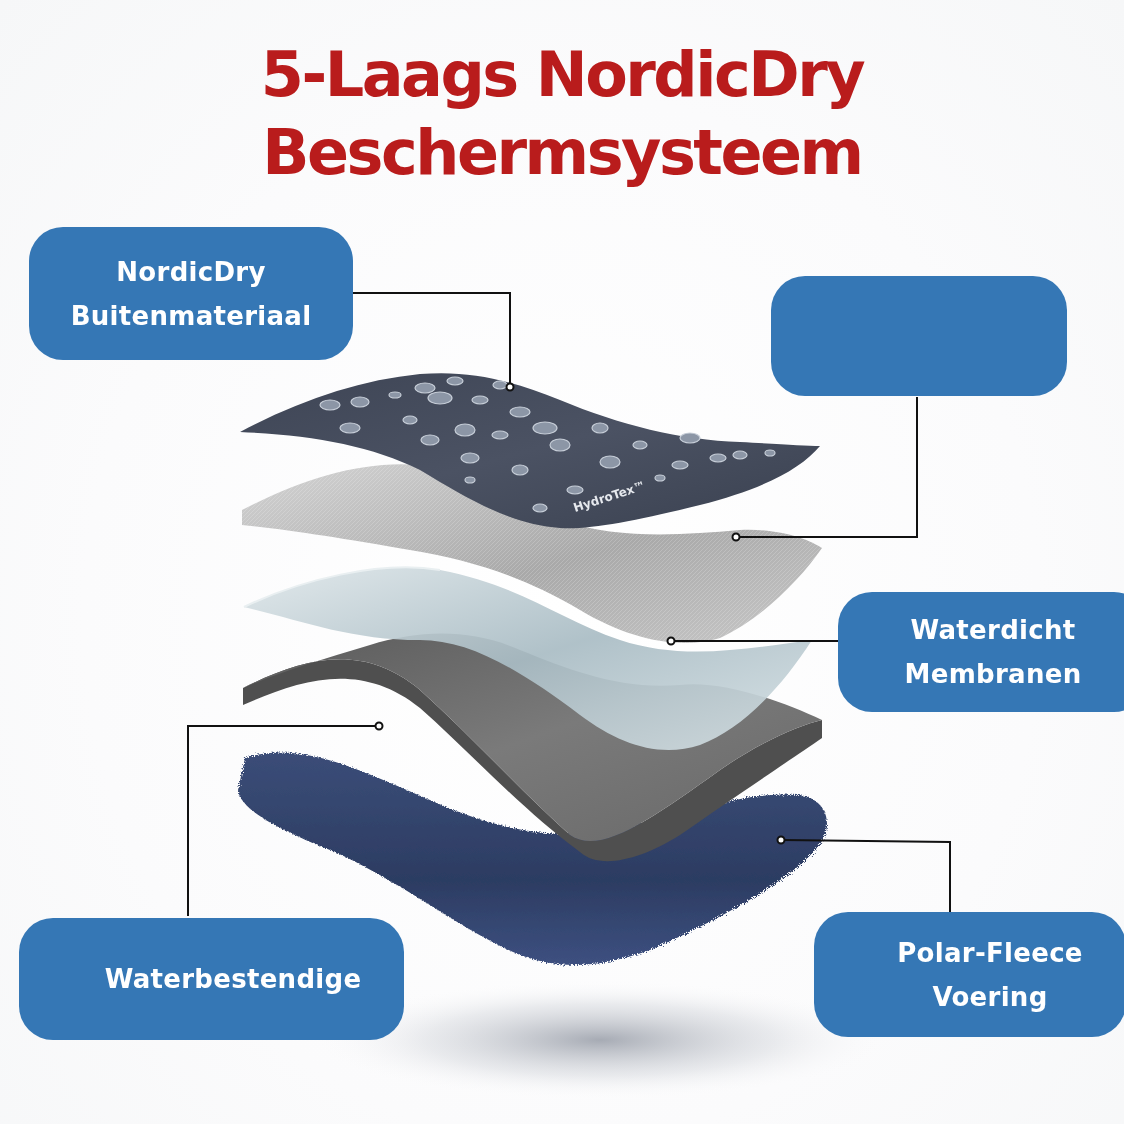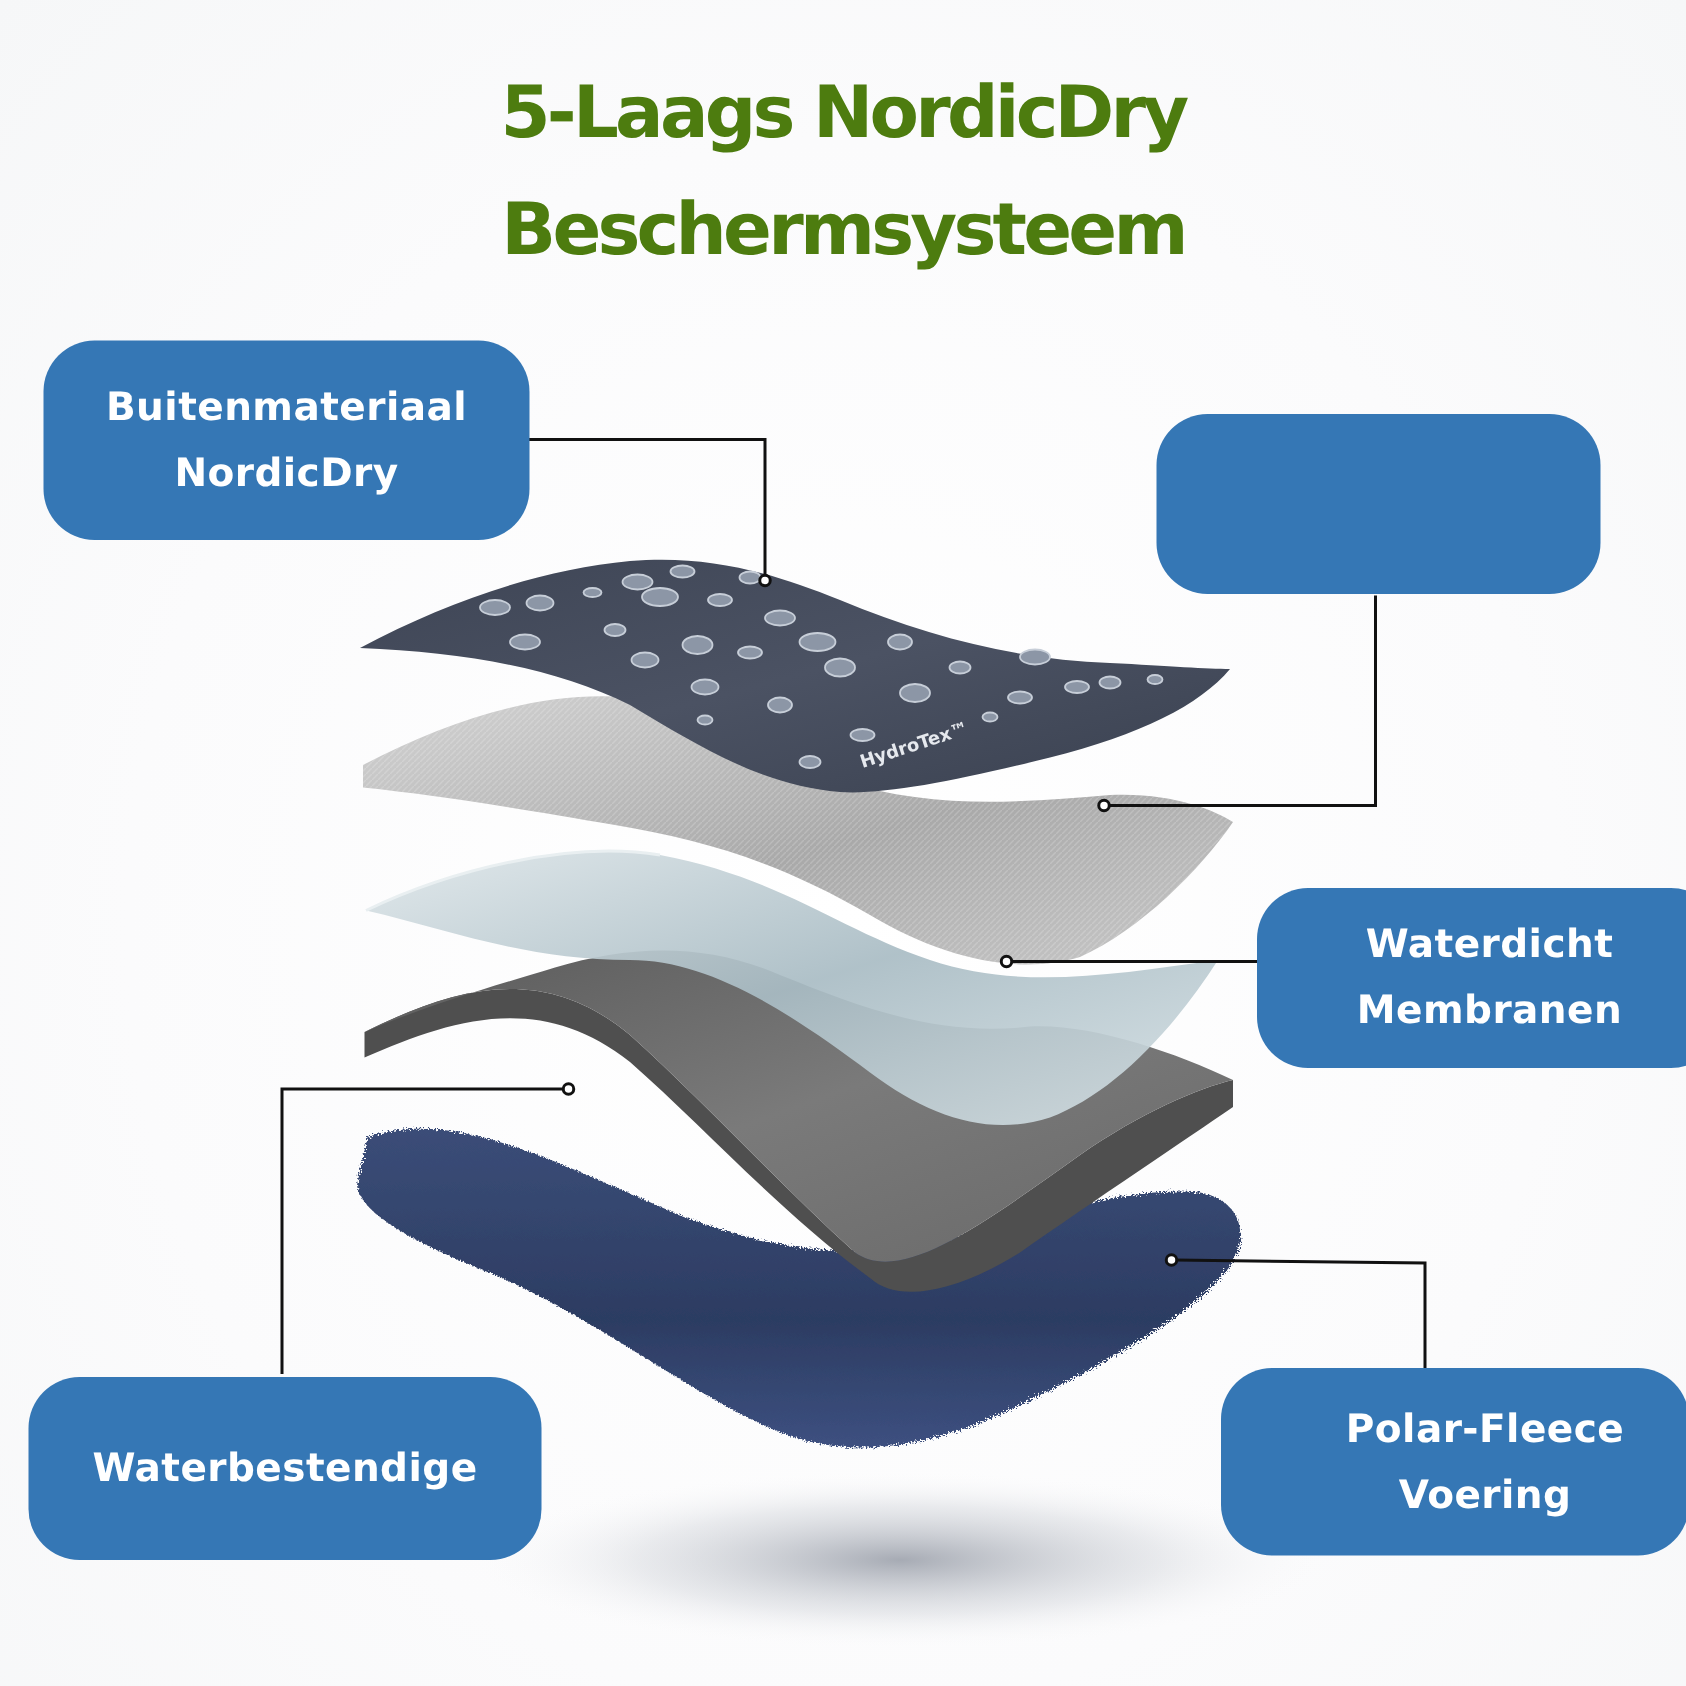--- a/index.html
+++ b/index.html
@@ -3,23 +3,23 @@
   <meta charset="utf-8">
   <style>
     html, body { margin: 0; padding: 0; }
     body {
       width: 1124px; height: 1124px; position: relative; overflow: hidden;
       background: radial-gradient(ellipse at 50% 55%, #ffffff 0%, #fbfbfc 60%, #f6f7f8 100%);
       font-family: "DejaVu Sans", "Liberation Sans", sans-serif;
     }
     .title {
       position: absolute; left: 0; right: 0; top: 36px;
-      text-align: center; color: #4d7c0f;
+      text-align: center; color: #b91c1c;
       font-family: "DejaVu Sans", "Liberation Sans", sans-serif;
-      font-weight: bold; font-size: 48px; line-height: 78px; letter-spacing: -2.5px;
+      font-weight: bold; font-size: 62px; line-height: 78px; letter-spacing: -2.5px;
     }
     .title span { display: block; }
     .art { position: absolute; left: 0; top: 0; width: 1124px; height: 1124px; }
     .label {
       position: absolute; background: #3577b5; color: #ffffff;
       border-radius: 34px; display: flex; flex-direction: column;
       align-items: center; justify-content: center; text-align: center;
       font-family: "DejaVu Sans", "Liberation Sans", sans-serif;
       font-weight: bold; font-size: 26px; line-height: 44px; letter-spacing: 0.3px;
     }
@@ -146,32 +146,32 @@
 
     <polyline points="188,916 188,726 377,726"></polyline>
     <circle cx="379" cy="726" r="3.5" fill="#ffffff"></circle>
 
     <polyline points="783,840 950,842 950,912"></polyline>
     <circle cx="781" cy="840" r="3.5" fill="#ffffff"></circle>
   </g>
 </svg>
 
 <div class="label" style="left:29px; top:227px; width:324px; height:133px;">
+  <span>NordicDry</span>
   <span>Buitenmateriaal</span>
-  <span>NordicDry</span>
 </div>
 
 <div class="label" style="left:771px; top:276px; width:296px; height:120px;">
 </div>
 
 <div class="label" style="left:838px; top:592px; width:310px; height:120px;">
   <span>Waterdicht</span>
   <span>Membranen</span>
 </div>
 
-<div class="label" style="left:19px; top:918px; width:342px; height:122px;">
+<div class="label" style="left:19px; top:918px; width:342px; height:122px;padding-left:43px;">
   <span>Waterbestendige</span>
 </div>
 
 <div class="label" style="left:814px; top:912px; width:272px; height:125px;padding-left:40px;">
   <span>Polar-Fleece</span>
   <span>Voering</span>
 </div>
 
 </body></html>

